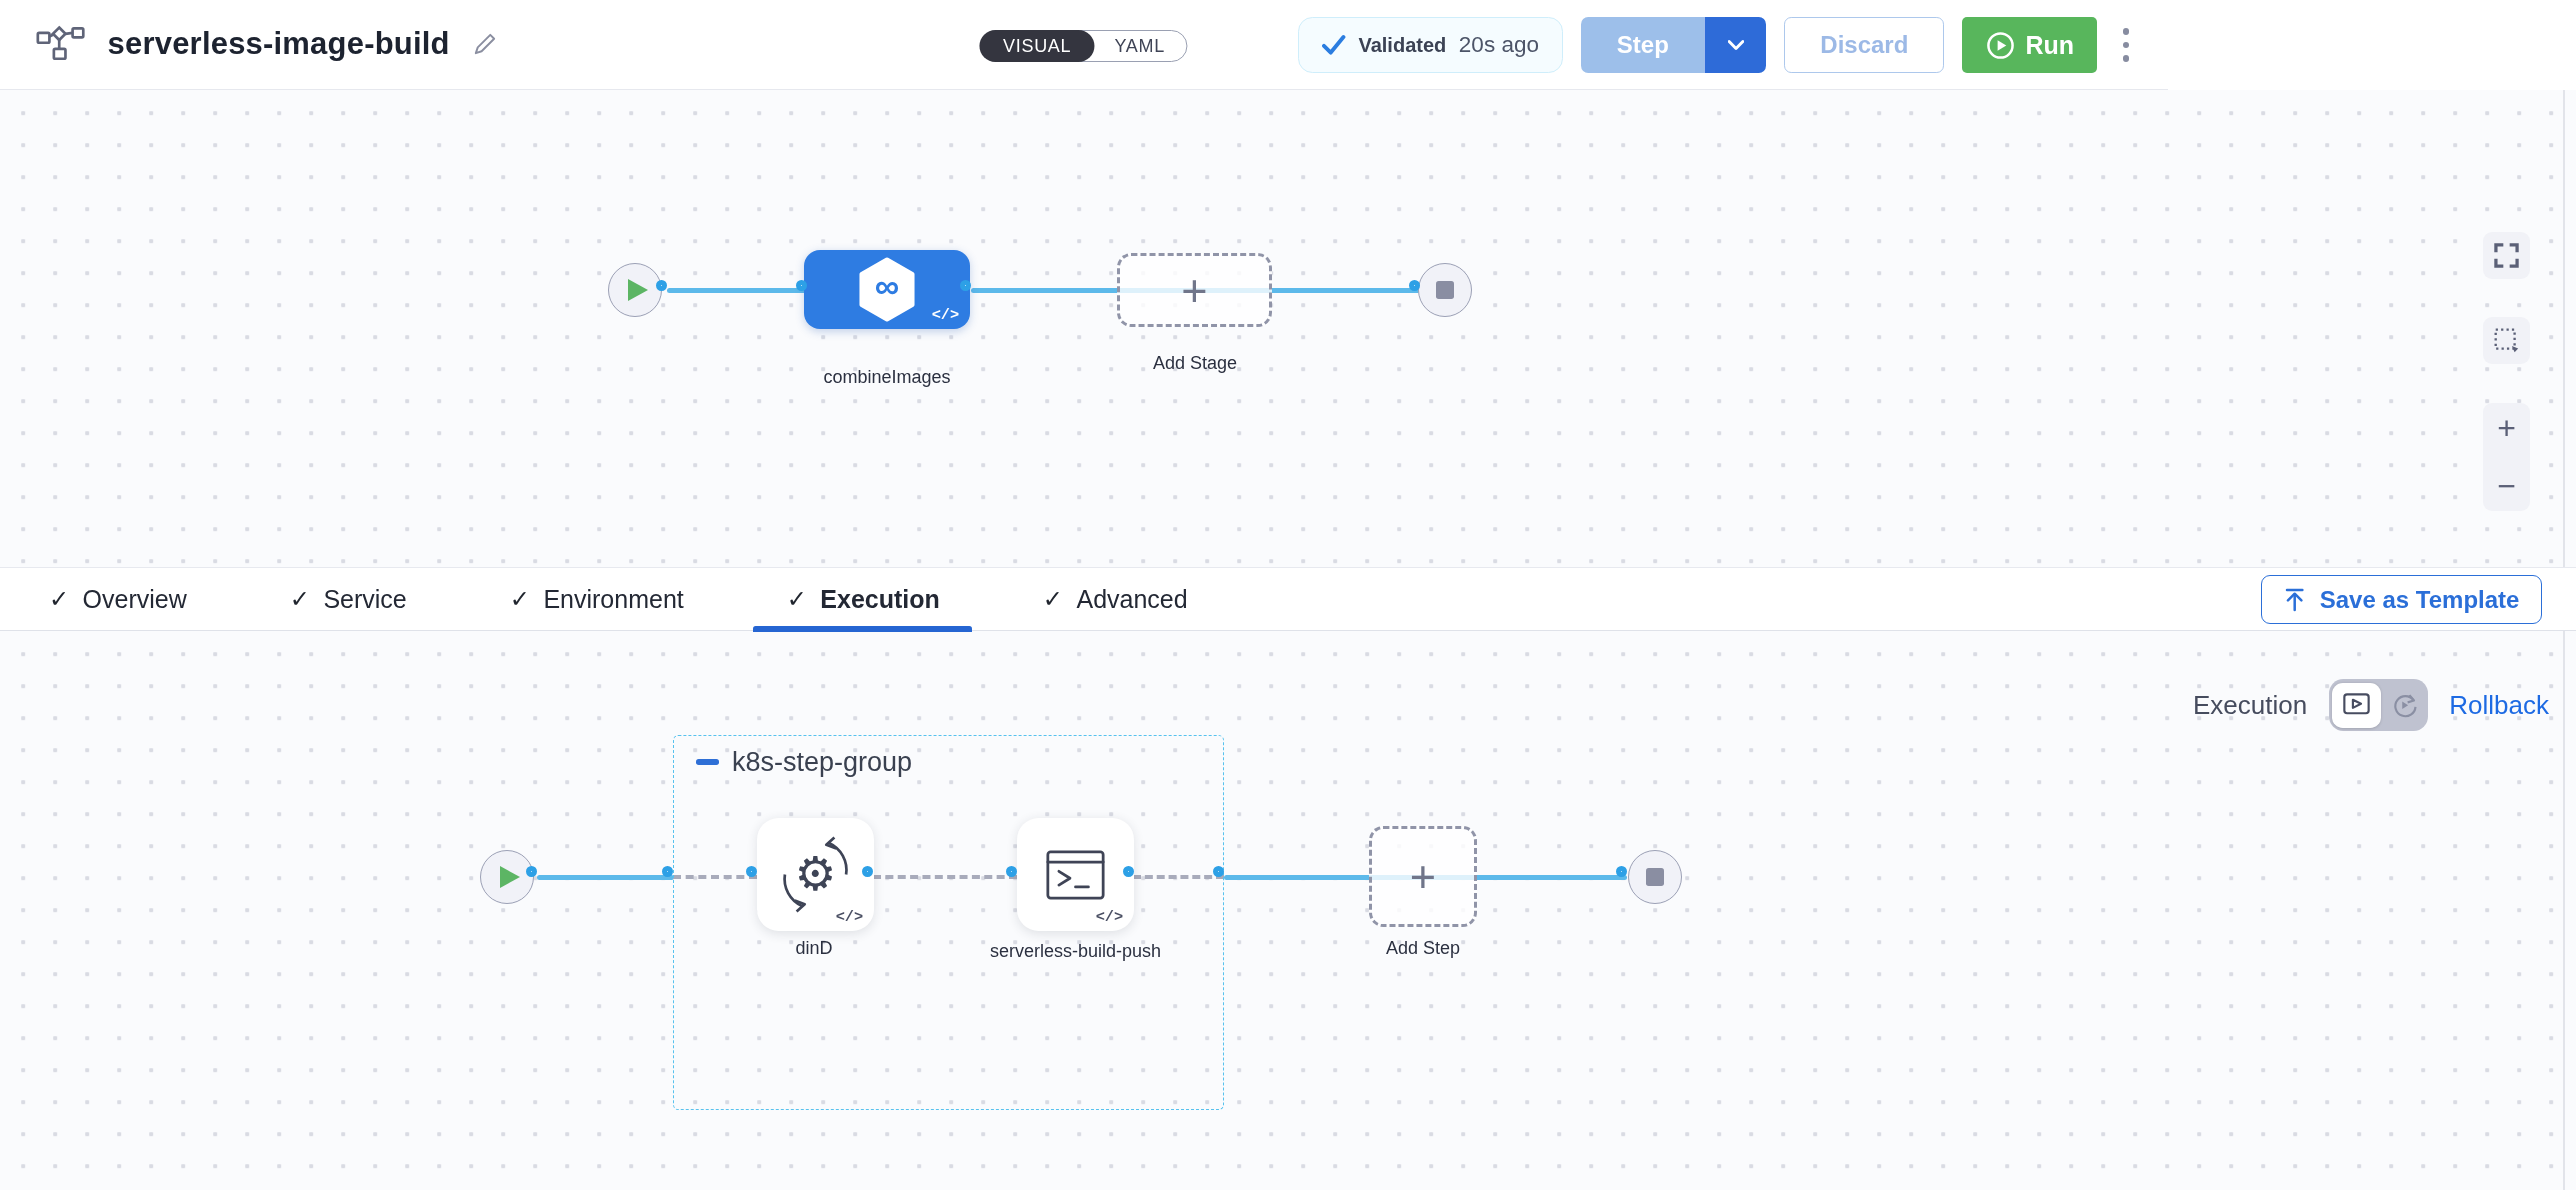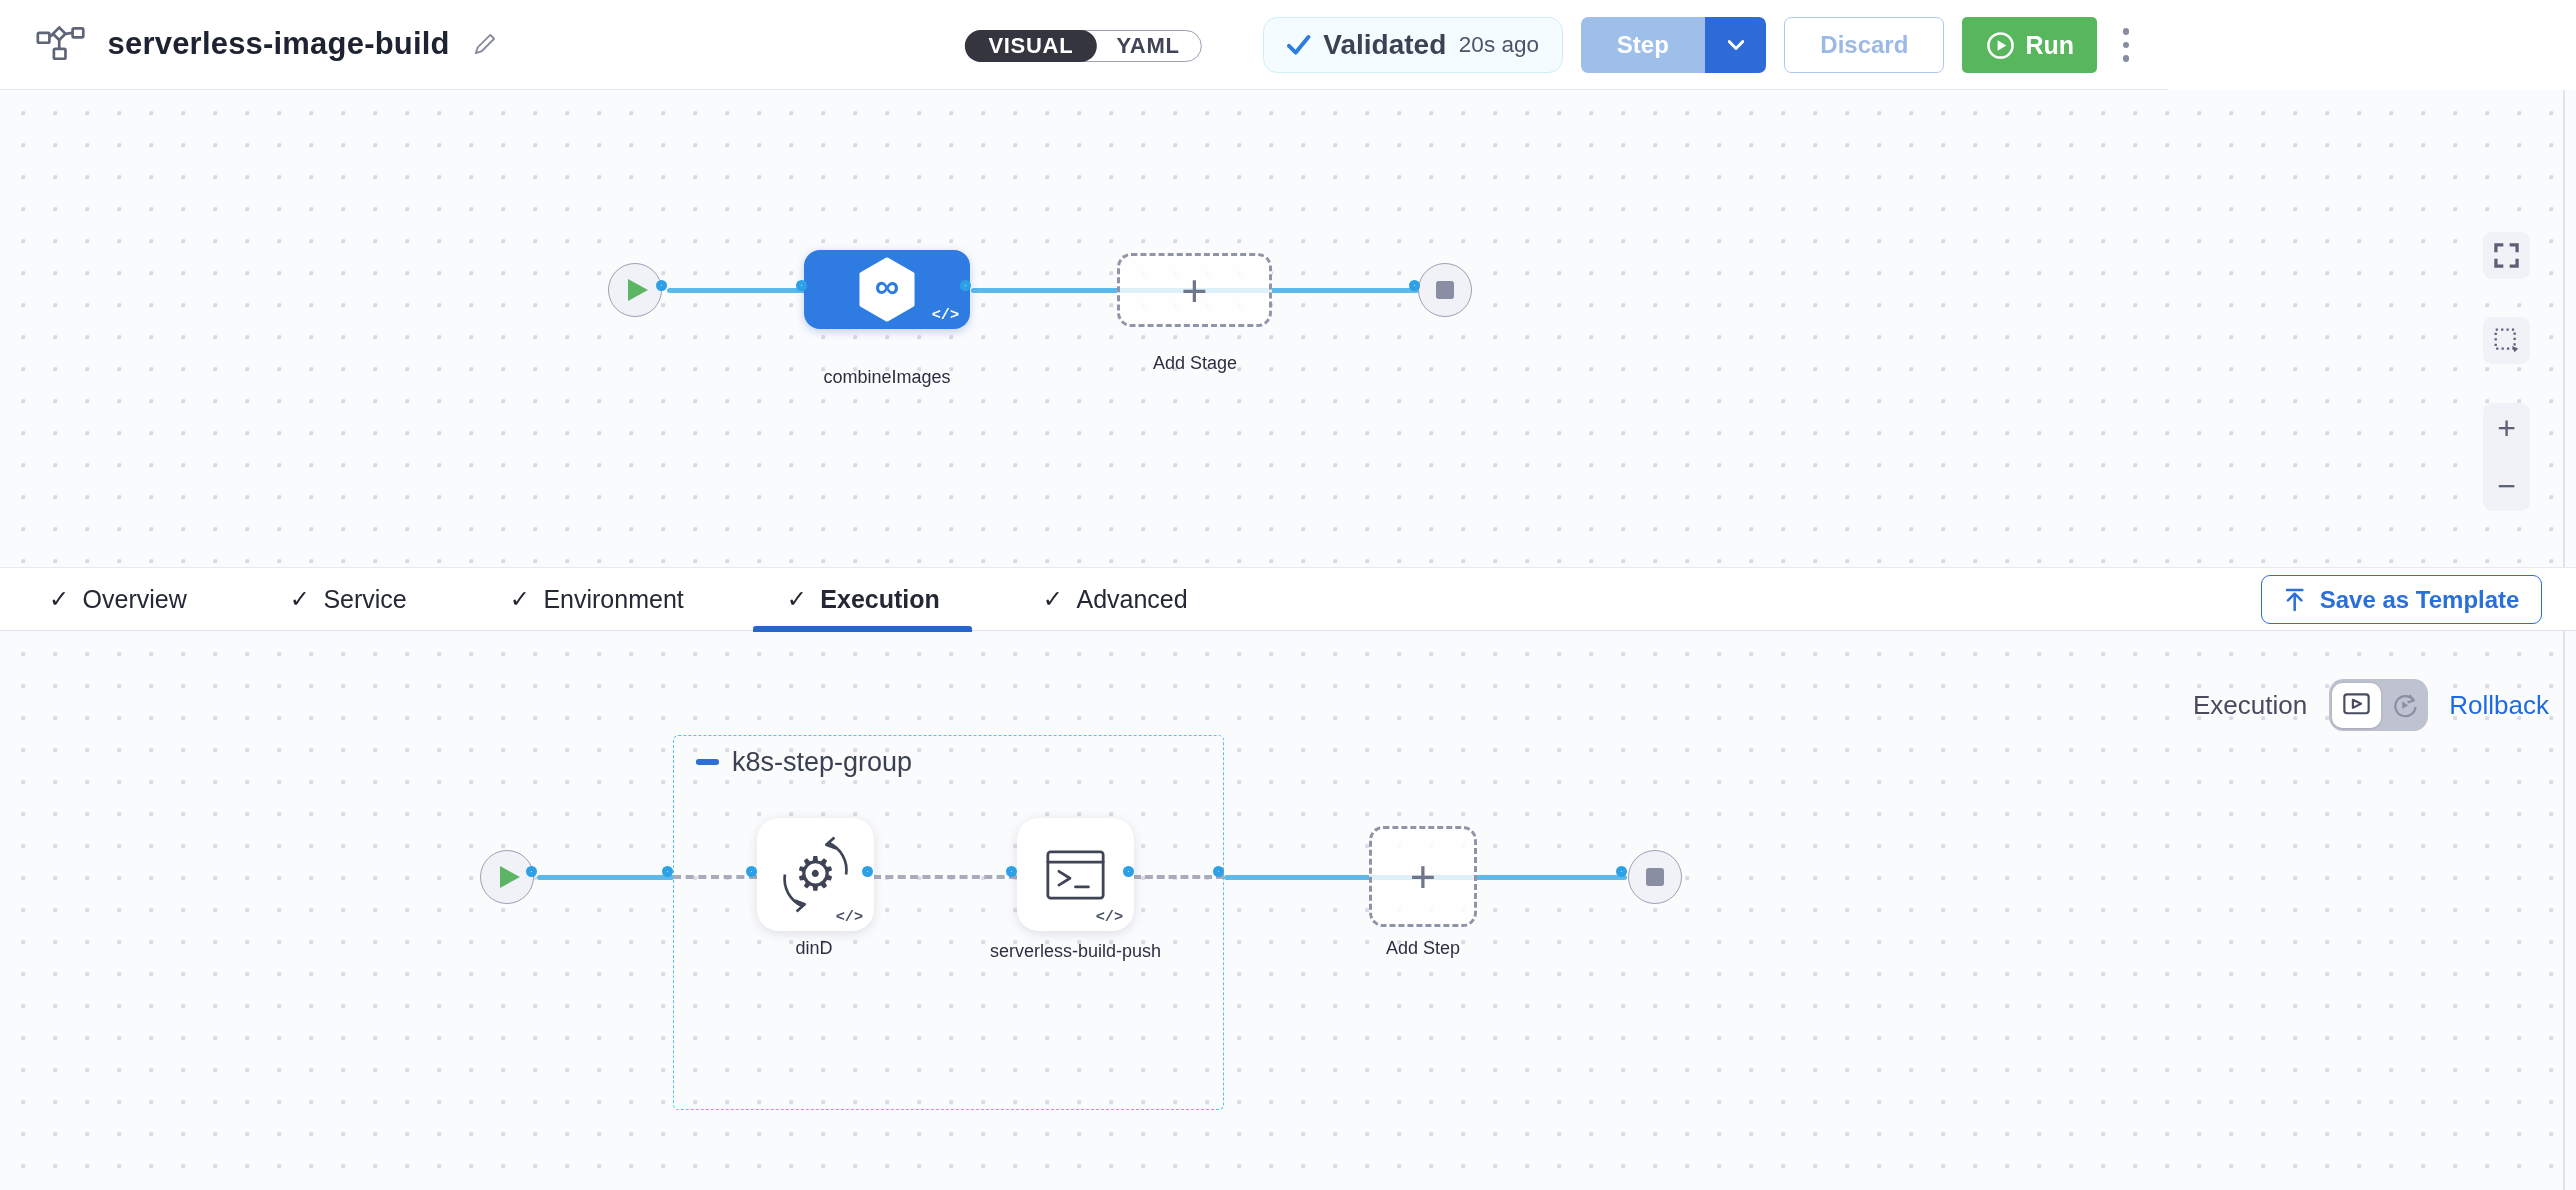--- a/index.html
+++ b/index.html
@@ -5,25 +5,25 @@
   * { margin:0; padding:0; box-sizing:border-box; }
   html,body { background:#fff; }
   body { font-family:"Liberation Sans","DejaVu Sans",sans-serif; }
   #app { position:relative; width:2576px; height:1190px; overflow:hidden; background:#fff; }
 
   
   .header { position:absolute; left:0; top:0; width:2168px; height:90px; background:#fff; border-bottom:1.8px solid #e6e8ee; z-index:20; }
   .header-left { position:absolute; left:36px; top:0; height:88px; display:flex; align-items:center; gap:21.6px; }
   .pipe-title { font-size:31px; font-weight:bold; color:#1d2330; letter-spacing:0.2px; }
   .mode-toggle { position:absolute; left:50%; top:30px; transform:translateX(-50%); display:flex; align-items:center; height:32px; border:1.8px solid #9aa0b2; border-radius:16px; background:#fff; }
-  .mode-seg { font-size:22px; font-weight:bold; letter-spacing:0.7px; padding:0 23.4px; height:32px; display:flex; align-items:center; border-radius:16px; color:#3f4456; margin:-1.8px; }
+  .mode-seg { font-size:18px; font-weight:normal; letter-spacing:0.7px; padding:0 23.4px; height:32px; display:flex; align-items:center; border-radius:16px; color:#3f4456; margin:-1.8px; }
   .mode-seg.active { background:#34353f; color:#fff; }
   .header-right { position:absolute; right:32px; top:17px; display:flex; align-items:center; gap:18px; }
   .validated-badge { display:flex; align-items:center; gap:12.6px; height:56px; padding:0 23.4px; background:#f5fcff; border:1.8px solid #cfeefb; border-radius:14.4px; }
-  .validated-label { font-size:28px; font-weight:bold; color:#3b4254; }
+  .validated-label { font-size:20px; font-weight:bold; color:#3b4254; }
   .validated-time { font-size:22.5px; color:#4c5468; }
   .save-split { display:flex; height:56px; border-radius:7.2px; overflow:hidden; }
   .save-main { width:123px; background:#9dbfea; color:#fff; font-size:24px; font-weight:bold; display:flex; align-items:center; justify-content:center; border:none; cursor:default; }
   .save-caret { width:62px; background:#2e6bd8; border:none; border-left:1.8px solid rgba(255,255,255,.55); display:flex; align-items:center; justify-content:center; cursor:pointer; }
   .discard-btn { height:56px; width:160px; background:#fff; border:1.8px solid #adc8ec; border-radius:7.2px; color:#9cb9e6; font-size:24px; font-weight:bold; display:flex; align-items:center; justify-content:center; cursor:pointer; }
   .run-btn { height:56px; width:135px; background:#58b65c; border:none; border-radius:5px; color:#fff; font-size:25px; font-weight:bold; display:flex; align-items:center; justify-content:center; gap:10.8px; cursor:pointer; }
   .kebab { display:flex; flex-direction:column; gap:7.2px; padding:5.4px 7.2px; cursor:pointer; }
   .kebab i { width:6.3px; height:6.3px; border-radius:50%; background:#878ca0; }
 
   

